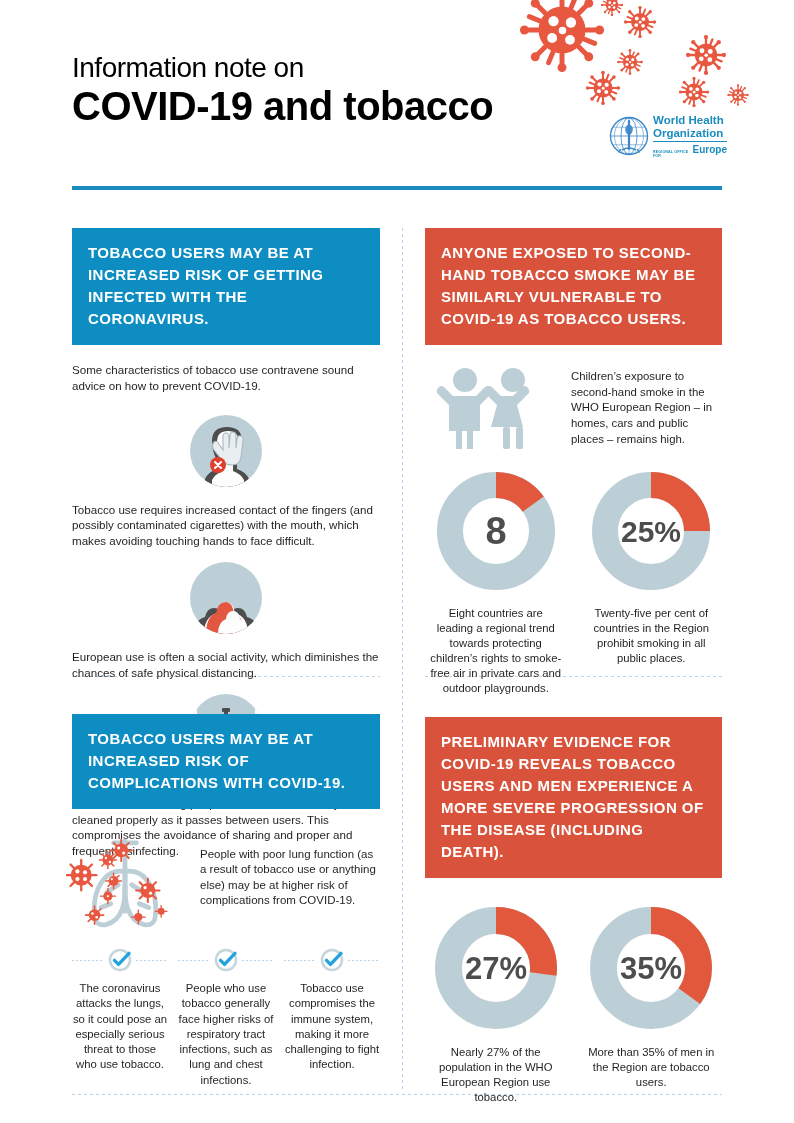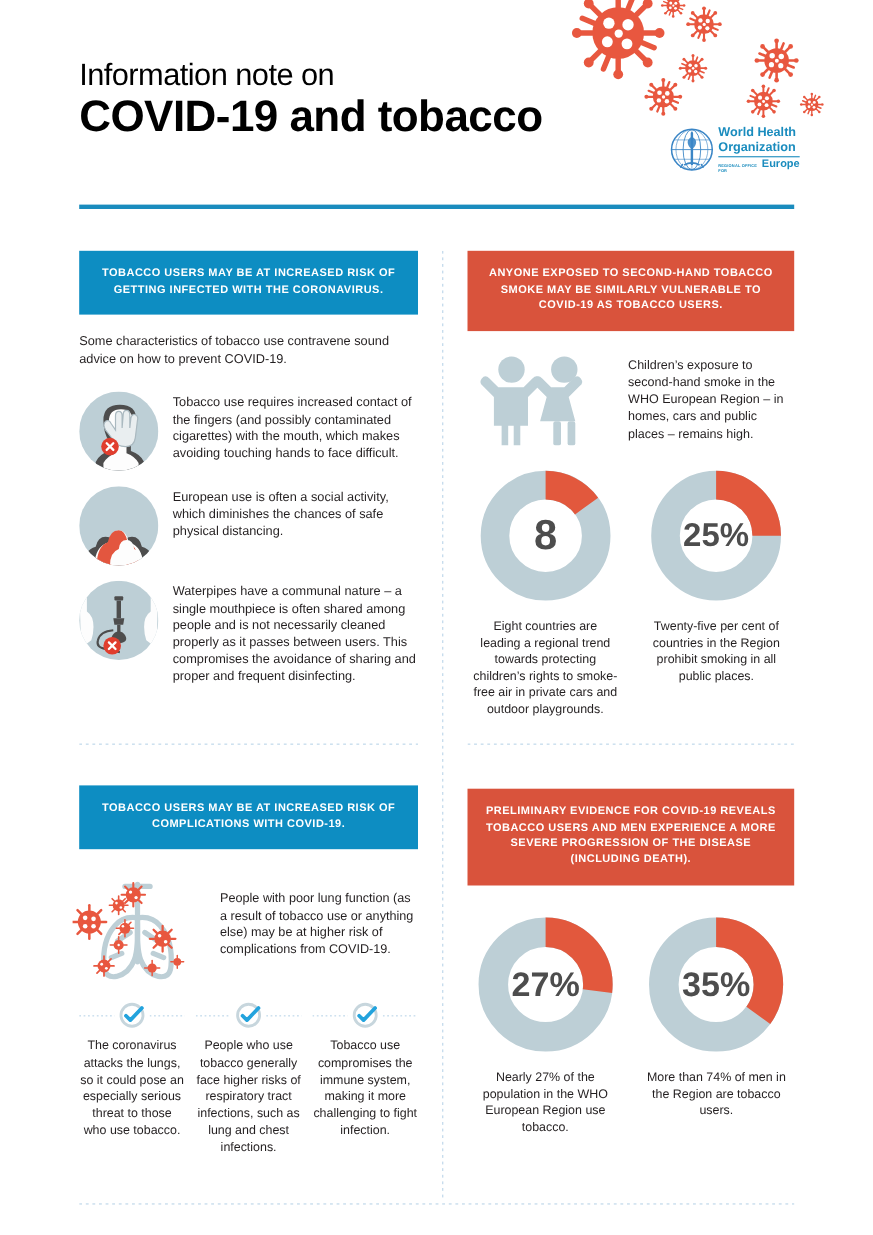--- a/index.html
+++ b/index.html
@@ -41,31 +41,31 @@
               background-size:1px 6px; }
 
   .hdot { height:1px; width:100%;
           background-image:linear-gradient(to right,#b9d4e8 0 3px, transparent 3px 6px);
           background-size:6px 1px; }
   .hdot-left  { position:absolute; left:72px;  top:676px; width:308px; }
   .hdot-right { position:absolute; left:425px; top:676px; width:297px; }
   .hdot-bottom{ position:absolute; left:72px;  top:1094px; width:650px; }
 
   
-  .banner { color:#fff; font-weight:bold; font-size:10px; letter-spacing:0.45px;
-            line-height:1.47; padding:14px 16px 15px 16px;text-align:center; }
+  .banner { color:#fff; font-weight:bold; font-size:15px; letter-spacing:0.45px;
+            line-height:1.47; padding:14px 16px 15px 16px; }
   .banner.blue { background:#0d8dc2; }
   .banner.red  { background:#d9533c; }
 
   
   .body-txt { font-size:11.6px; line-height:1.33; color:#231f20; }
   .lead { margin-top:17px; font-size:11.6px; line-height:1.33; }
 
   
-  .irow { display:flex; gap:13px; align-items:flex-start; }
+  .irow { display:flex; gap:13px; align-items:center;flex-direction:column; }
   .irow .circ { flex:0 0 72px; width:72px; height:72px; }
   .irow .txt { padding-top:2px; }
 
   
   .kids-row { display:flex; gap:16px; align-items:flex-start; margin-top:18px; }
   .kids-row .art { flex:0 0 130px; }
   .kids-row .txt { padding-top:6px; font-size:11.4px; line-height:1.37; }
 
   
   .donut-pair { display:flex; gap:14px; margin-top:22px; }
@@ -454,16 +454,16 @@
         <text x="60" y="60" text-anchor="middle" dominant-baseline="central" font-family="Liberation Sans, sans-serif" font-size="30" font-weight="bold" fill="#4d4d4d">27%</text>
       </svg>
       <div class="donut-cap">Nearly 27% of the population in the WHO European Region use tobacco.</div>
     </div>
     <div class="donut-cell">
       <svg width="124" height="124" viewBox="0 0 120 120">
         <circle cx="60" cy="60" r="46" fill="none" stroke="#bdcfd6" stroke-width="26"></circle>
         <circle cx="60" cy="60" r="46" fill="none" stroke="#e2583d" stroke-width="26" stroke-dasharray="101.15 187.85" transform="rotate(-90 60 60)"></circle>
         <text x="60" y="60" text-anchor="middle" dominant-baseline="central" font-family="Liberation Sans, sans-serif" font-size="30" font-weight="bold" fill="#4d4d4d">35%</text>
       </svg>
-      <div class="donut-cap">More than 74% of men in the Region are tobacco users.</div>
+      <div class="donut-cap">More than 35% of men in the Region are tobacco users.</div>
     </div>
   </div>
 </div>
 
 </body></html>

